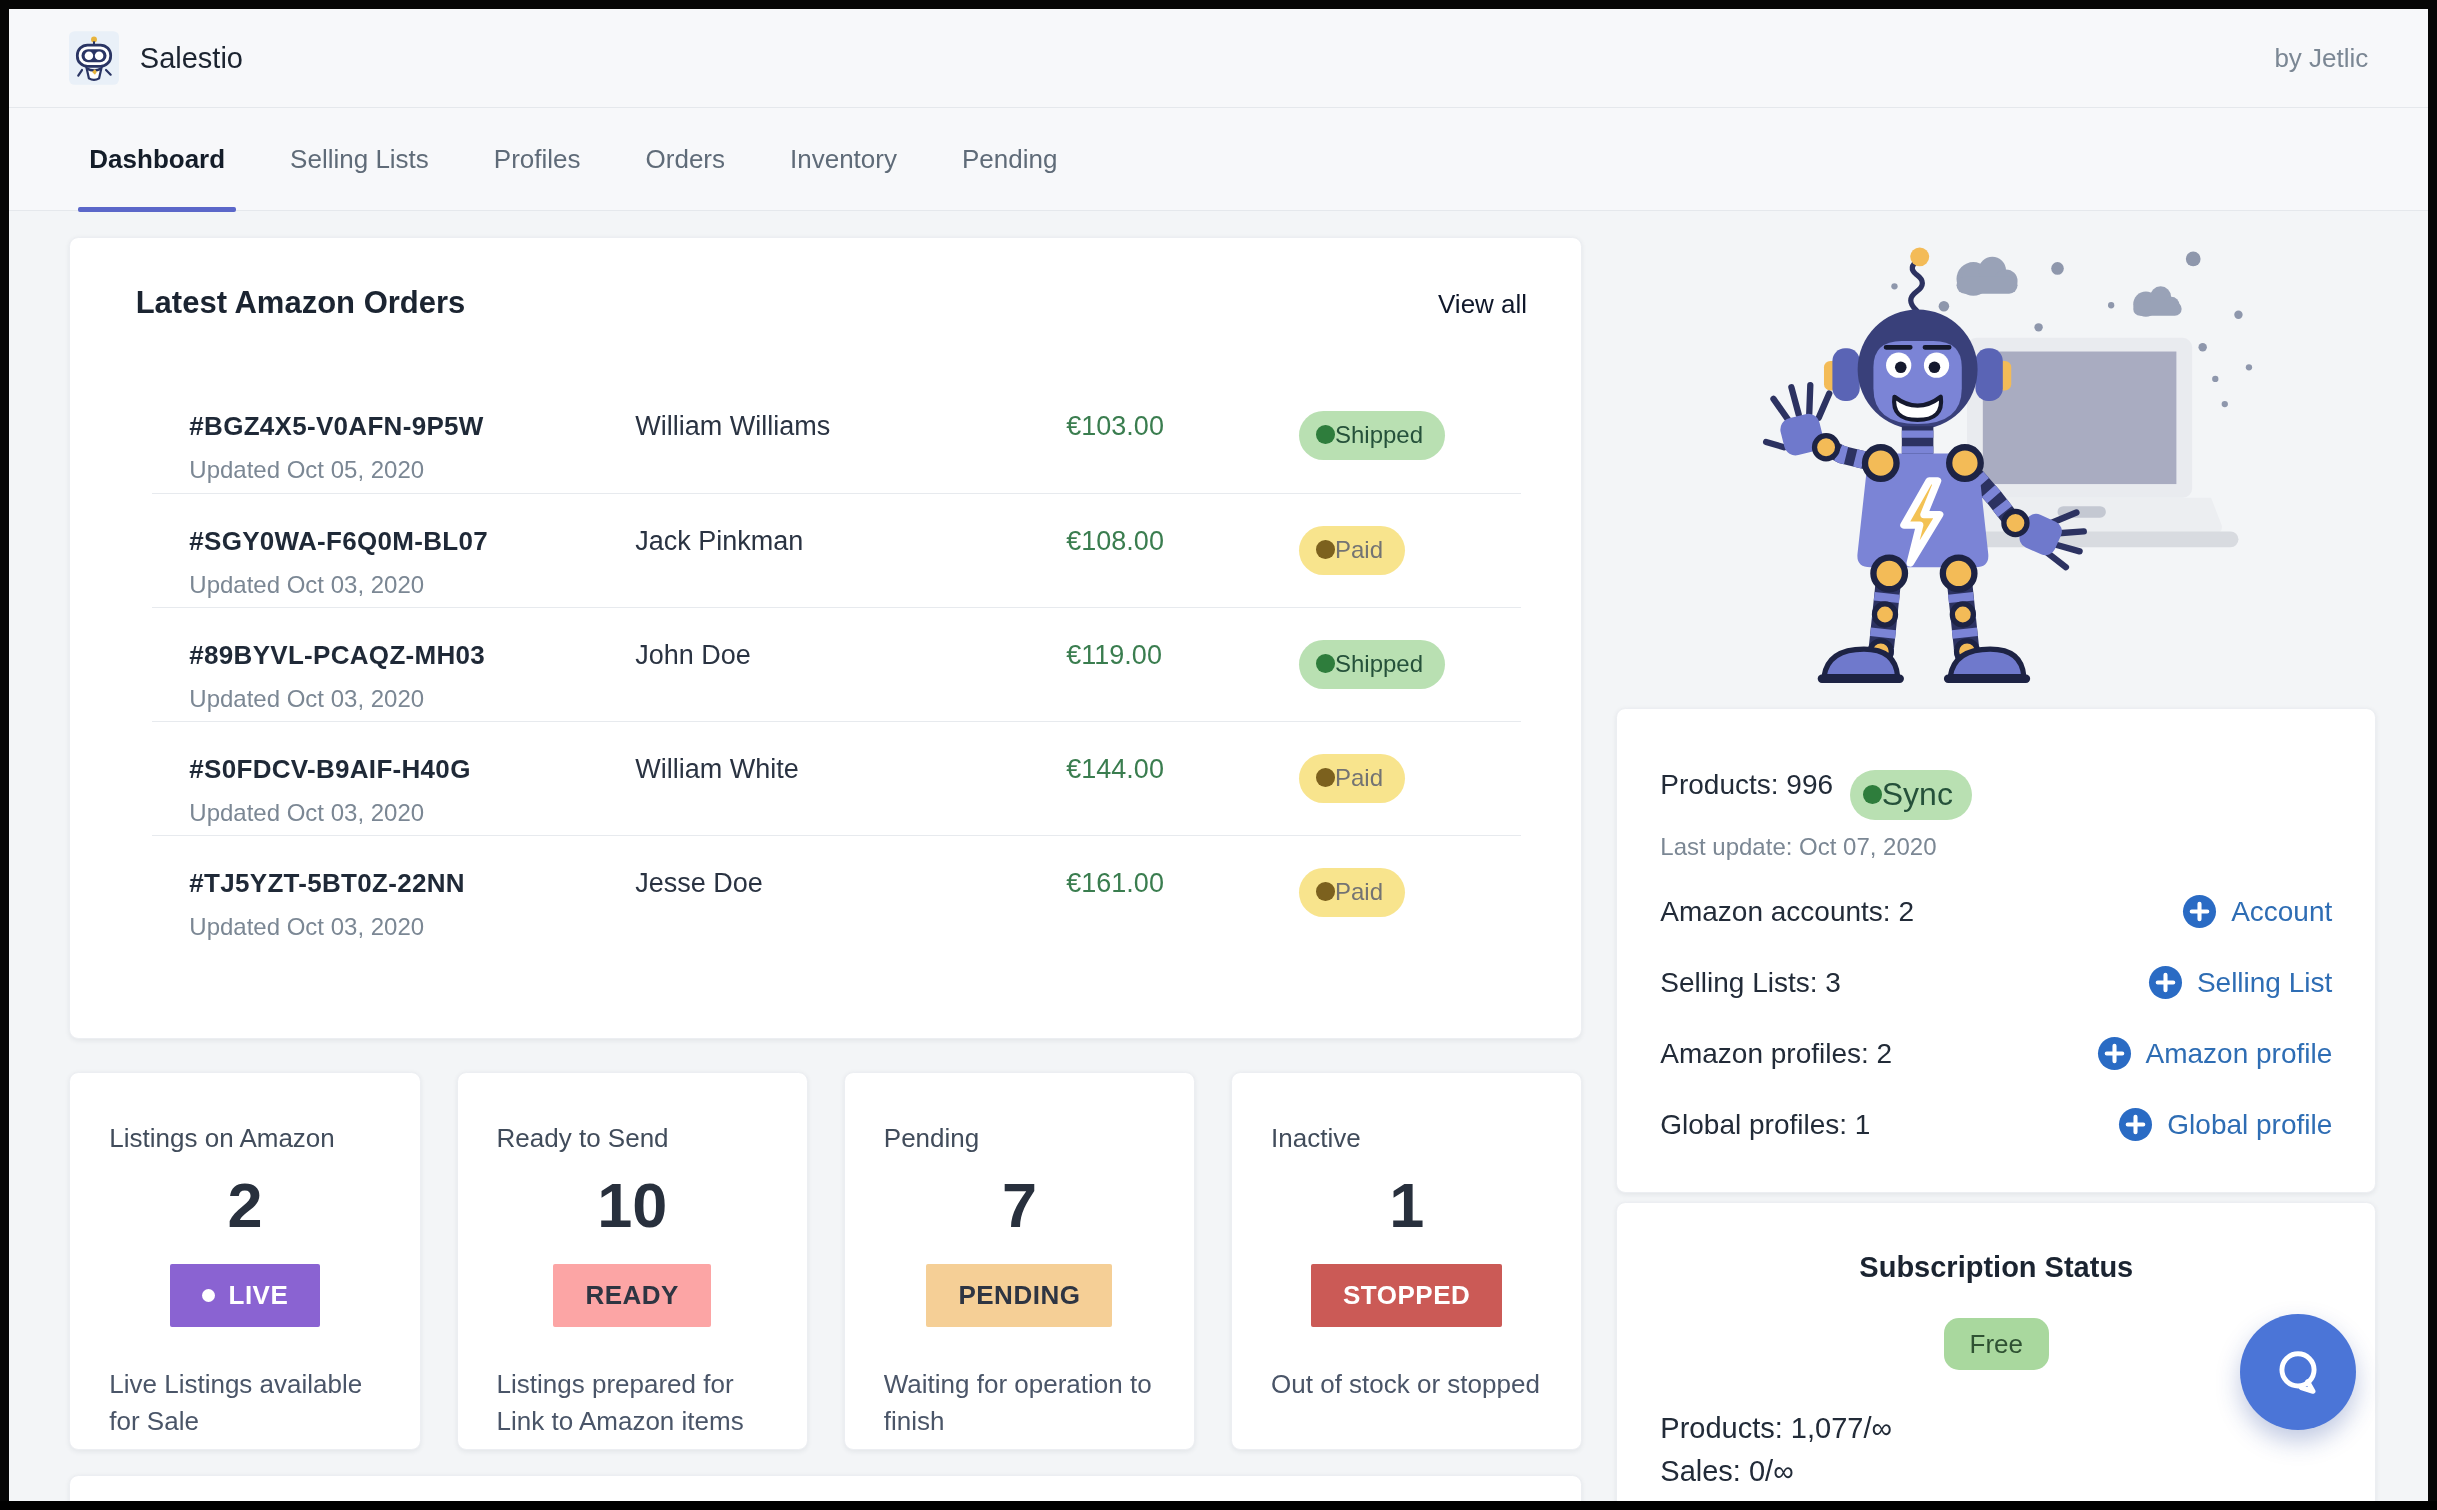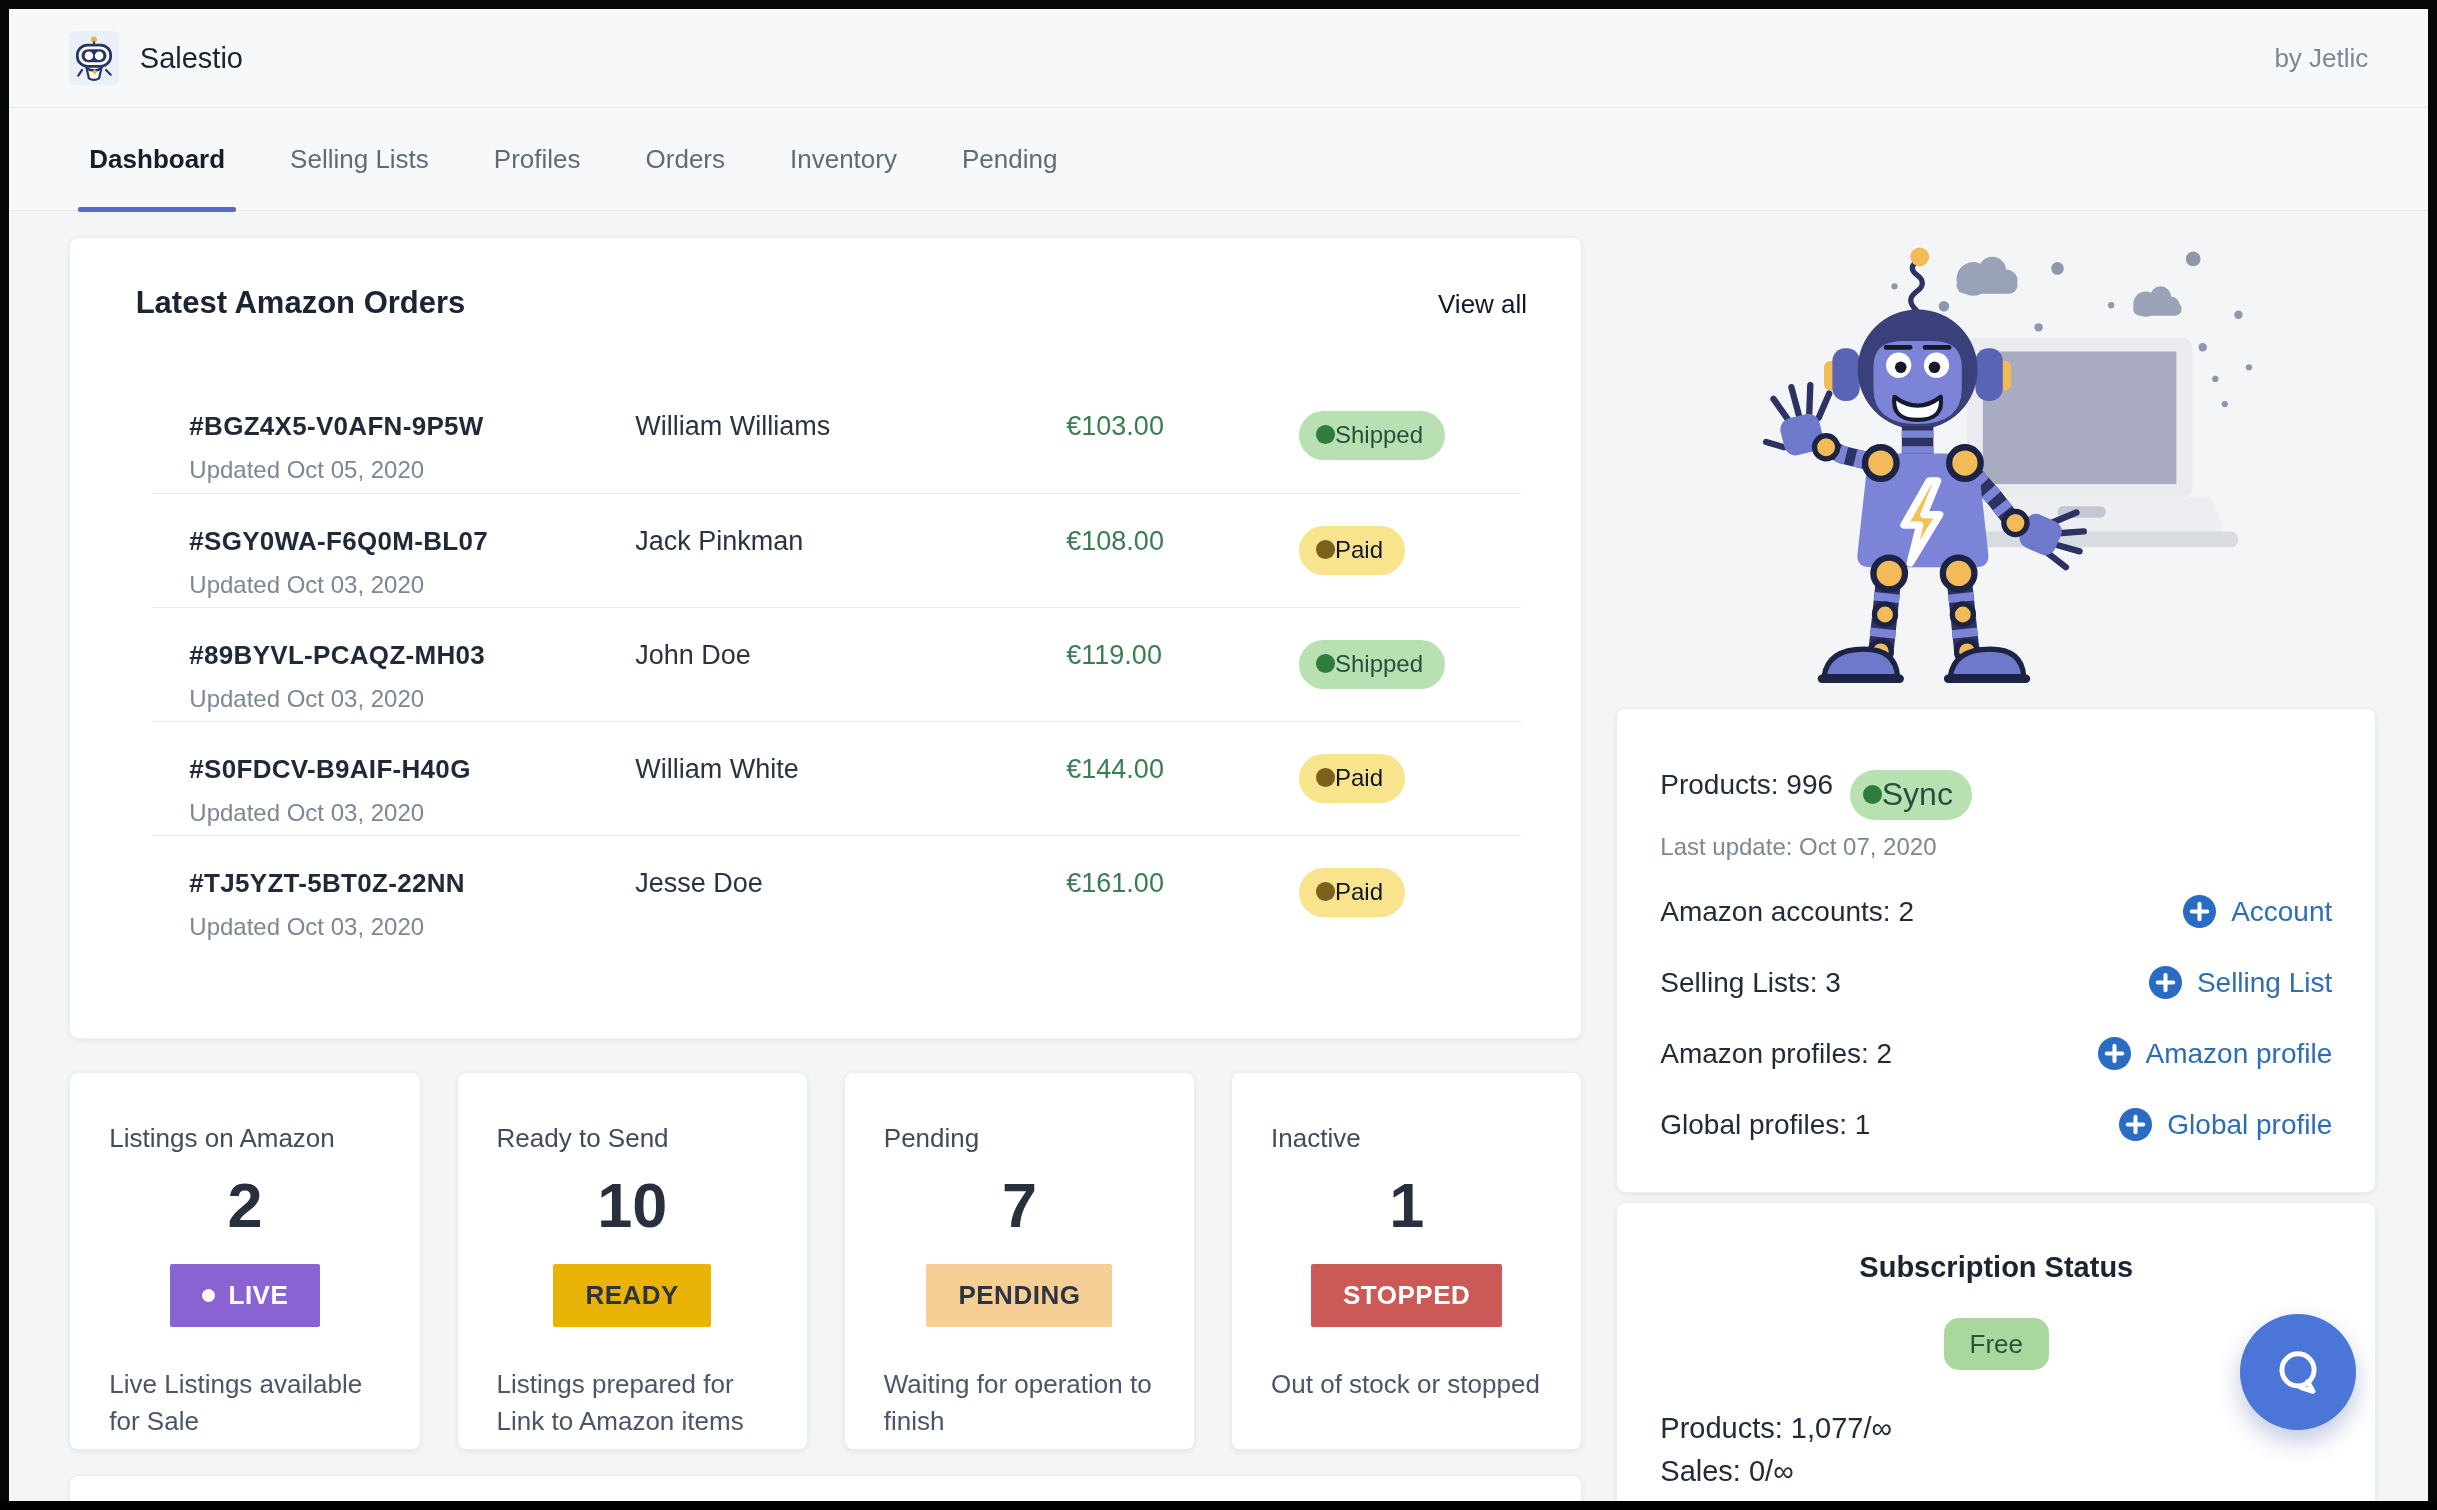--- a/index.html
+++ b/index.html
@@ -63,38 +63,38 @@
   .order-updated { margin-top: 14px; font-size: 24px; color: #7b8794; }
   .order-customer { font-size: 27px; color: #2a3342; }
   .order-amount { font-size: 27px; color: #3a7d4f; }
   .pill {
     display: inline-flex; align-items: center; 
     padding: 9.3px 22.4px 11.2px 17px; border-radius: 932px; font-size: 24px;
   }
   .pill-dot { width: 18.7px; height: 18.7px; border-radius: 50%; }
   .pill-green { background: #b9e0b2; color: #25513a; }
   .pill-green .pill-dot { background: #2e7d3c; }
-  .pill-yellow { background: #f8e48d; color: #0f172a; }
+  .pill-yellow { background: #f8e48d; color: #737373; }
   .pill-yellow .pill-dot { background: #7c611e; }
   .pill-sm { padding: 5.6px 18.7px 7.5px 13px; font-size: 32px; margin-top: 20px; }
 
   
   .stats-row { display: grid; grid-template-columns: repeat(4, 1fr); gap: 36px; margin-top: 33px; }
   .stat-card { height: 378px; padding: 50px 39px 0; display: flex; flex-direction: column; }
   .stat-label { font-size: 26px; color: #414c5b; }
   .stat-value { text-align: center; font-size: 63px; font-weight: 600; color: #28303d; margin-top: 15px; }
   .stat-badge-wrap { text-align: center; margin-top: 22.4px; }
   .stat-badge {
     display: inline-flex; align-items: center; gap: 14px;
     font-size: 26px; font-weight: 700; letter-spacing: 0.5px;
     padding: 16px 32px; border-radius: 2px; text-align: right;
   }
   .dot-sm { width: 13px; height: 13px; border-radius: 50%; background: #fff; }
   .badge-live { background: #8a63d2; color: #fff; }
-  .badge-ready { background: #eab308; color: #2e3542; }
+  .badge-ready { background: #fca5a5; color: #2e3542; }
   .badge-pending { background: #f5cf96; color: #2e3542; }
   .badge-stopped { background: #cb5a56; color: #fff; }
   .stat-desc { margin-top: 39px; font-size: 26px; line-height: 1.45; color: #4a5568; }
 
   .partial-card { margin-top: 25px; height: 65px; border-radius: 9.3px 9.3px 0 0; }
 
   
   .illustration { height: 471px; display: flex; justify-content: center; align-items: flex-start; padding-top: 3.7px; overflow: hidden; }
 
   .status-card { padding: 41px 43px 47px; }

